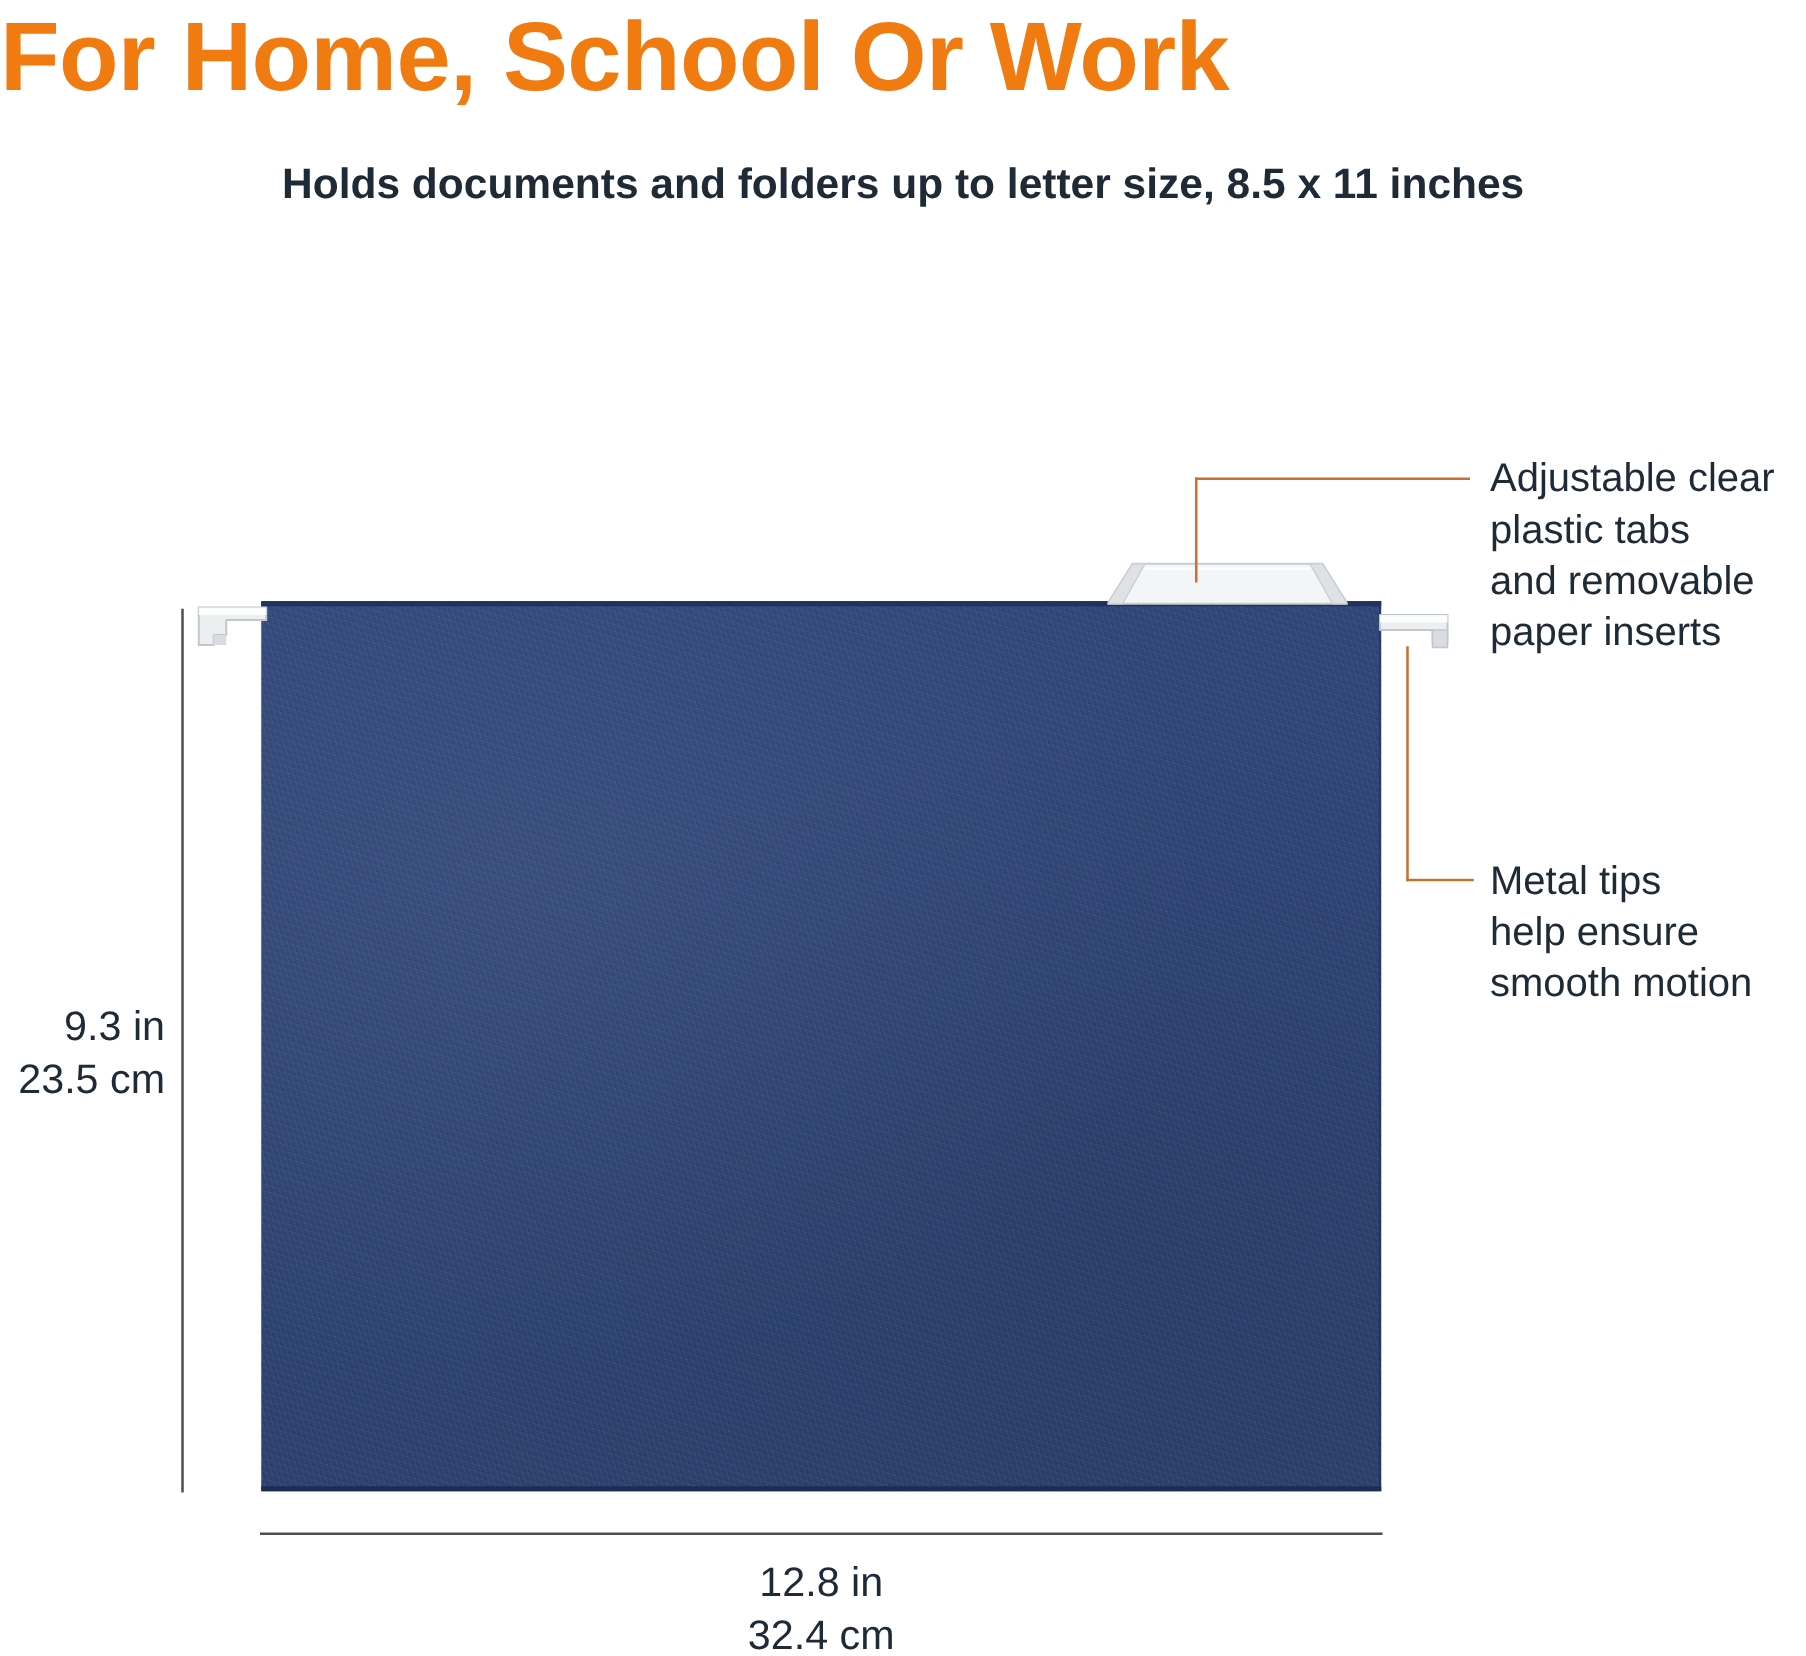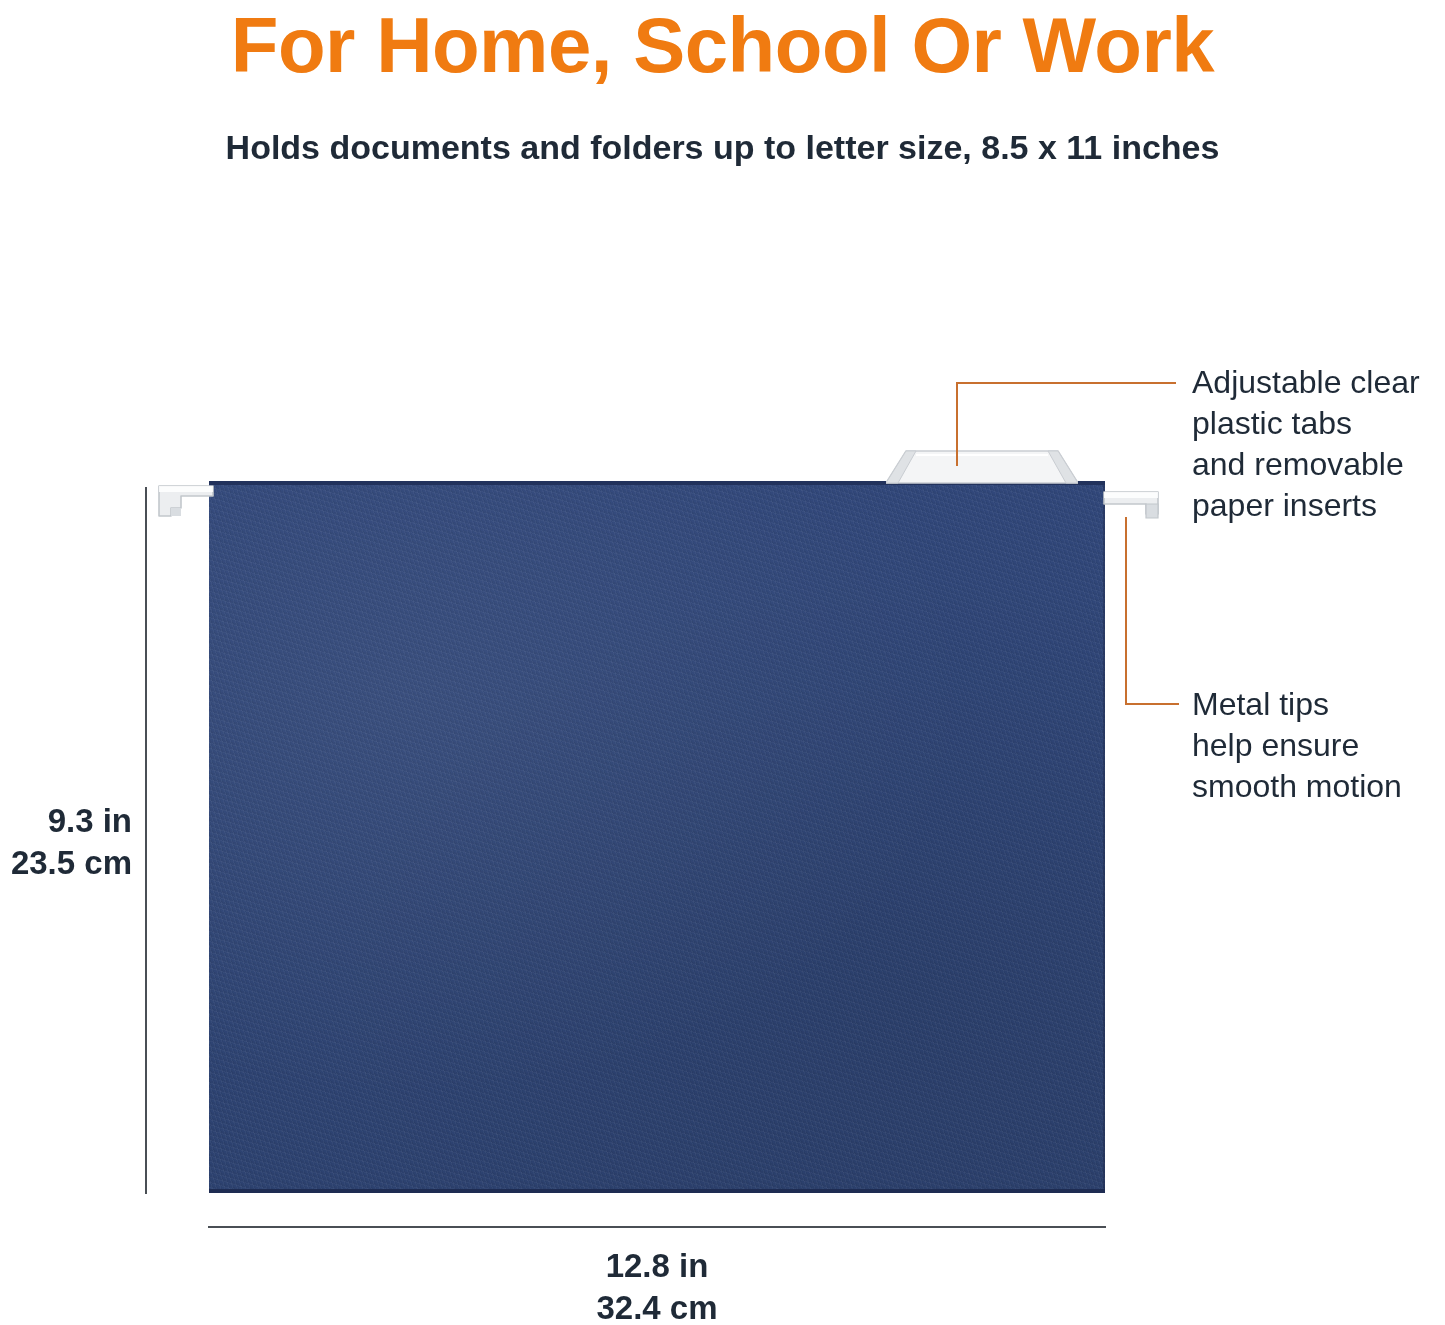--- a/index.html
+++ b/index.html
@@ -18,21 +18,21 @@
     background: #ffffff;
     overflow: hidden;
   }
 
   
   .headline {
     position: absolute;
     left: 0;
     top: 2px;
     width: 1445px;
-    text-align: center;
+    text-align: left;
     font-size: 78px;
     line-height: 86px;
     font-weight: 700;
     letter-spacing: -0.5px;
     color: #F07B11;
     white-space: nowrap;
   }
   .subtitle {
     position: absolute;
     left: 0;
@@ -126,21 +126,21 @@
 
   
   .dim-line { position: absolute; background: #4a4f55; }
   .dim-v { left: 145px;  top: 487px;  width: 2px; height: 707px; }
   .dim-h { left: 208px;  top: 1226px; width: 898px; height: 2px; }
 
   .dim-label {
     position: absolute;
     font-size: 33px;
     line-height: 42px;
-    font-weight: 700;
+    font-weight: 400;
     color: #1f2a37;
     white-space: pre-line;
   }
   .dim-label-height {
     left: 0px;
     top: 800px;
     width: 132px;
     text-align: right;
   }
   .dim-label-width {

